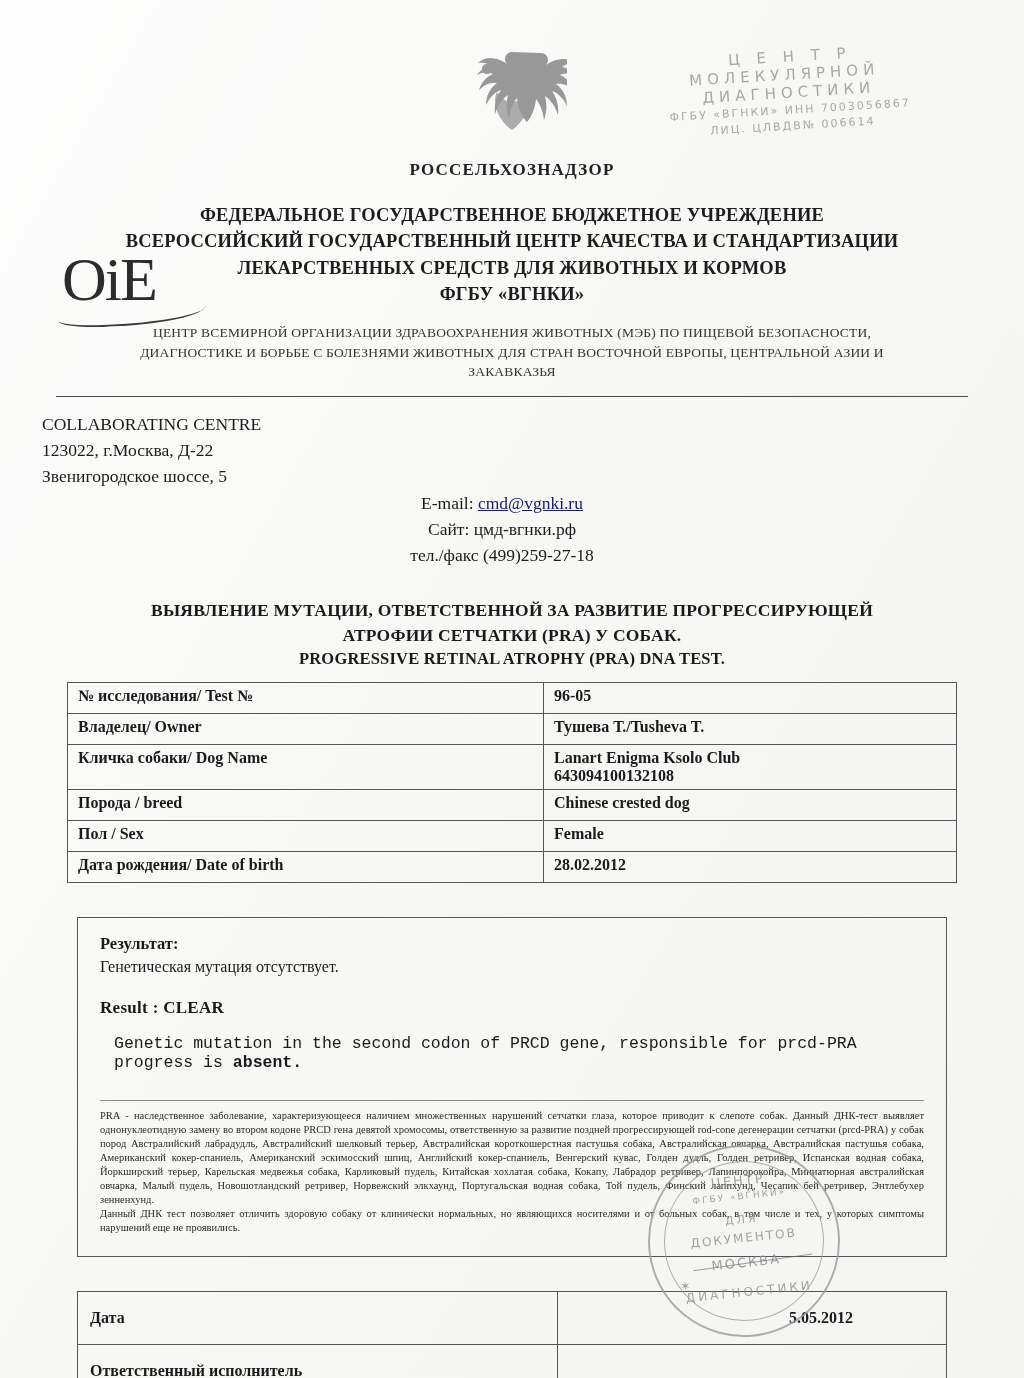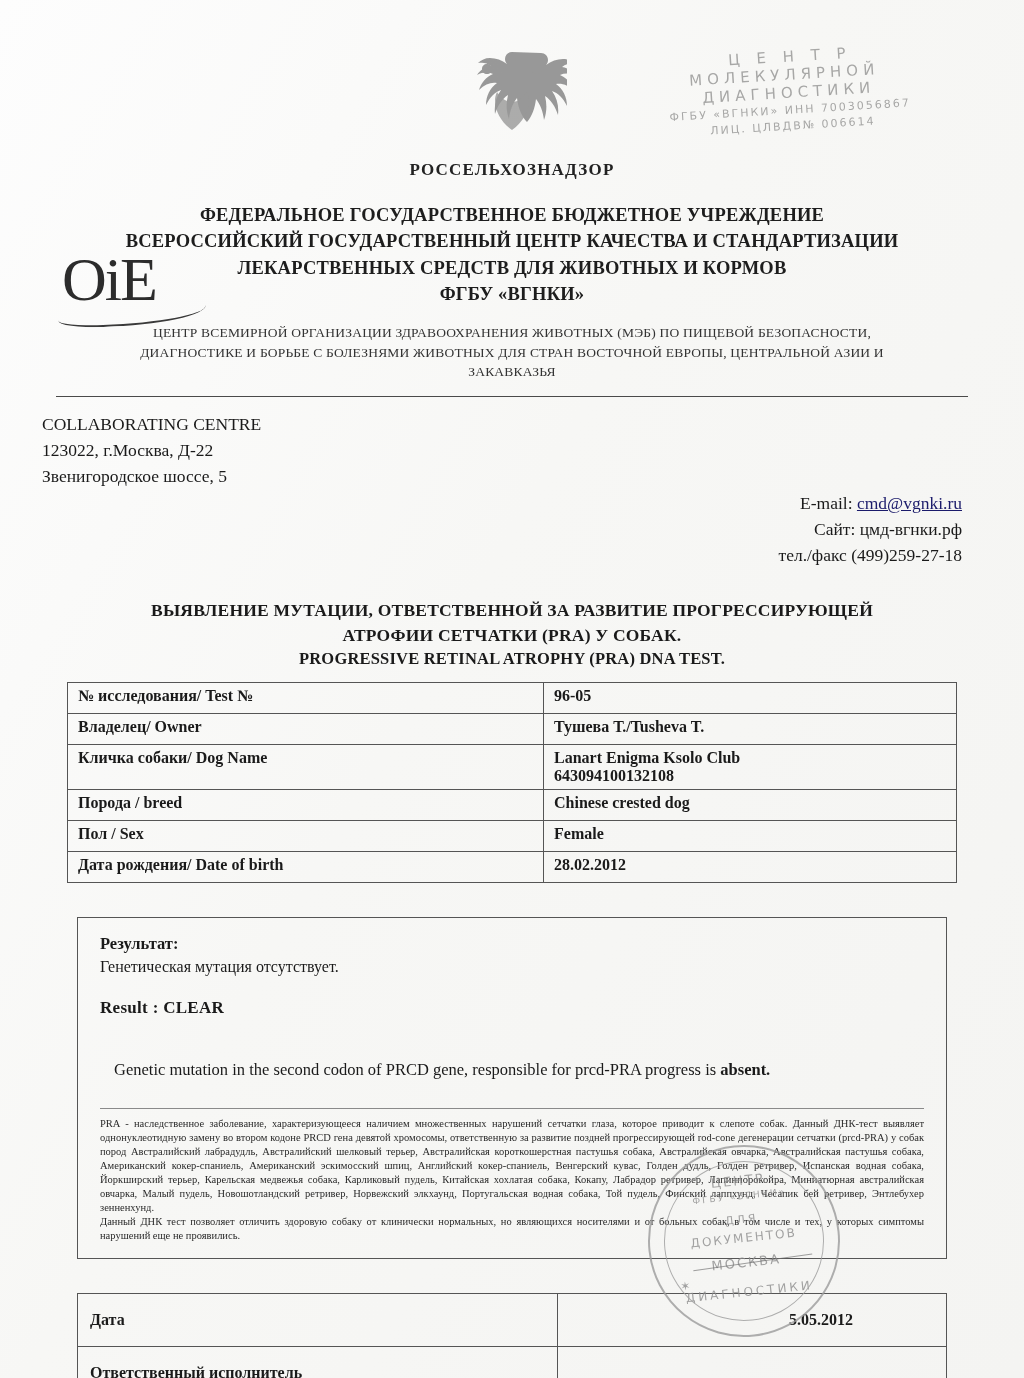--- a/index.html
+++ b/index.html
@@ -131,21 +131,21 @@
   
   .contacts {
     display: flex;
     justify-content: space-between;
     padding: 14px 62px 0 42px;
     font-size: 17.5px;
     line-height: 1.5;
     flex-direction: column;
   }
   .contacts .left { text-align: left; }
-  .contacts .right { text-align: right; }
+  .contacts .right { text-align: center; }
   .contacts a {
     color: #1b1b6b;
     text-decoration: underline;
   }
 
   
   .doc-title {
     margin-top: 30px;
     text-align: center;
     font-size: 17.5px;
@@ -202,22 +202,23 @@
     margin-top: 4px;
   }
   .res-en {
     font-weight: bold;
     font-size: 17px;
     margin-top: 22px;
     letter-spacing: .3px;
   }
   .res-sentence {
     font-size: 16.5px;
-    margin-top: 42px;
+    margin-top: 16px;
     padding-left: 14px;
+    font-family: Liberation Mono, monospace;
   }
   .res-sentence b { font-weight: bold; }
   .fine-rule {
     margin: 28px 0 8px 0;
     border-top: 1px solid #8a8a8a;
   }
   .fine {
     font-size: 10.5px;
     line-height: 1.32;
     text-align: justify;

